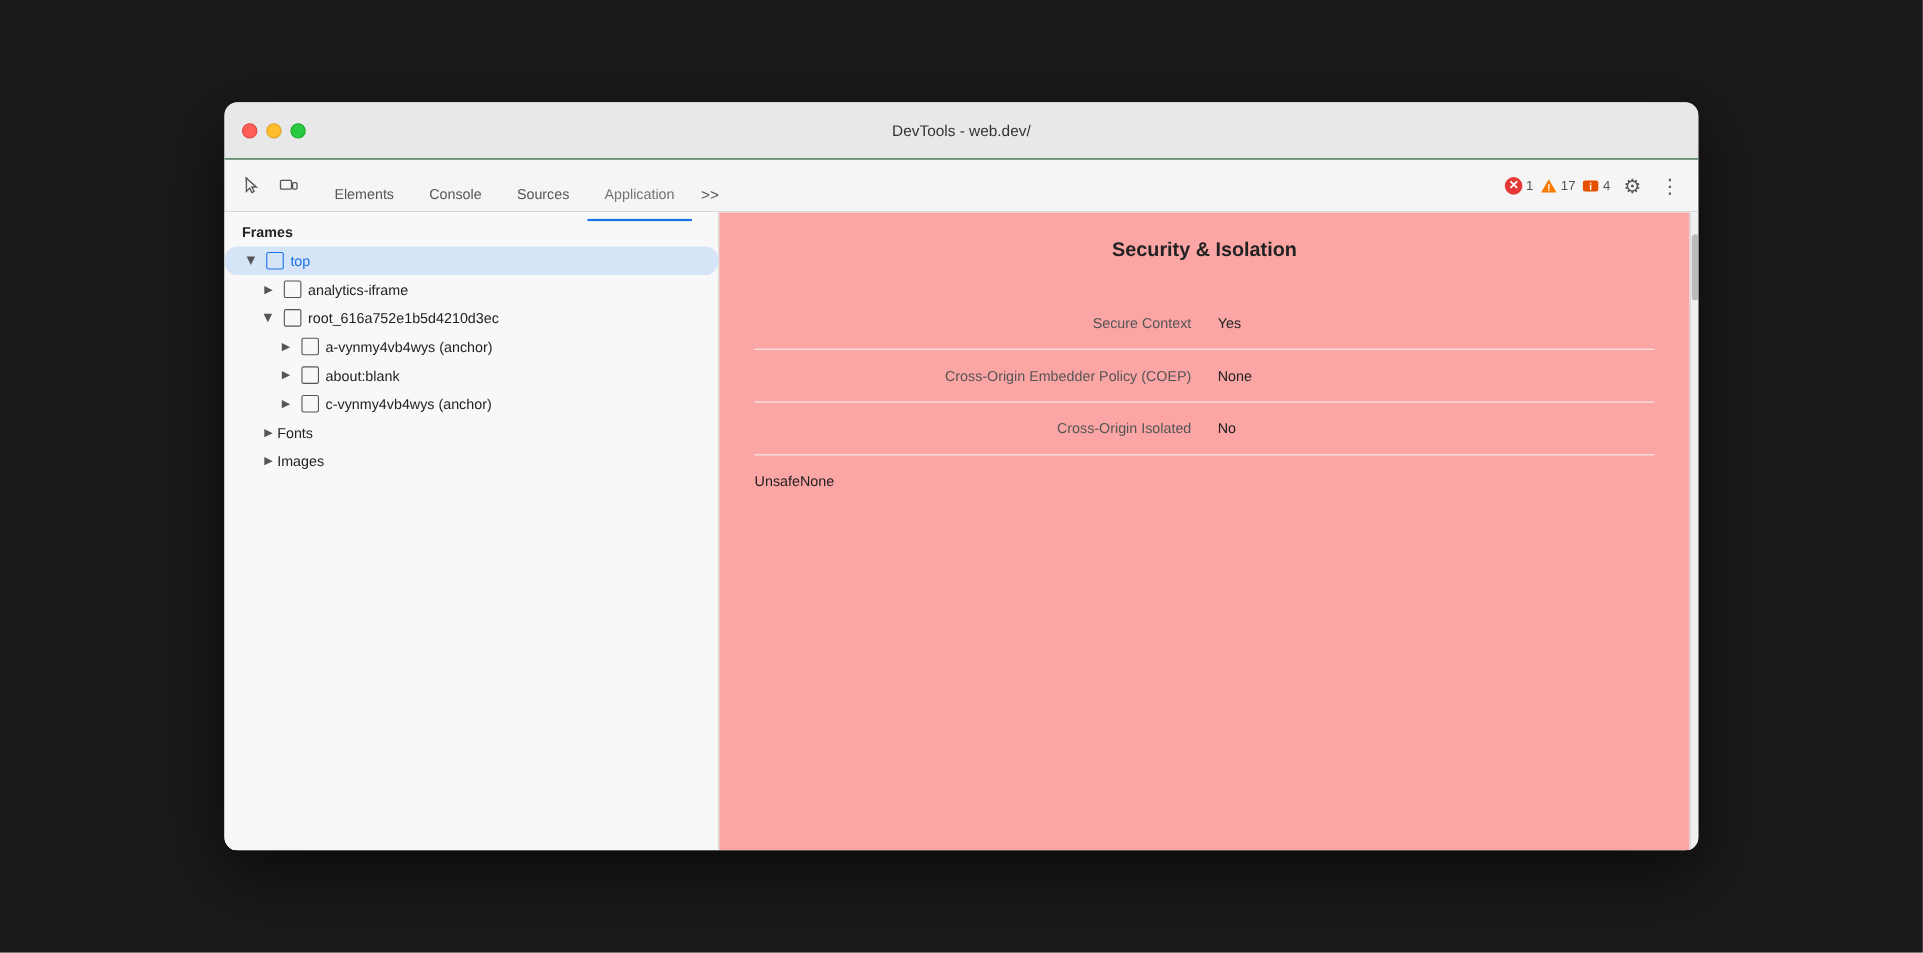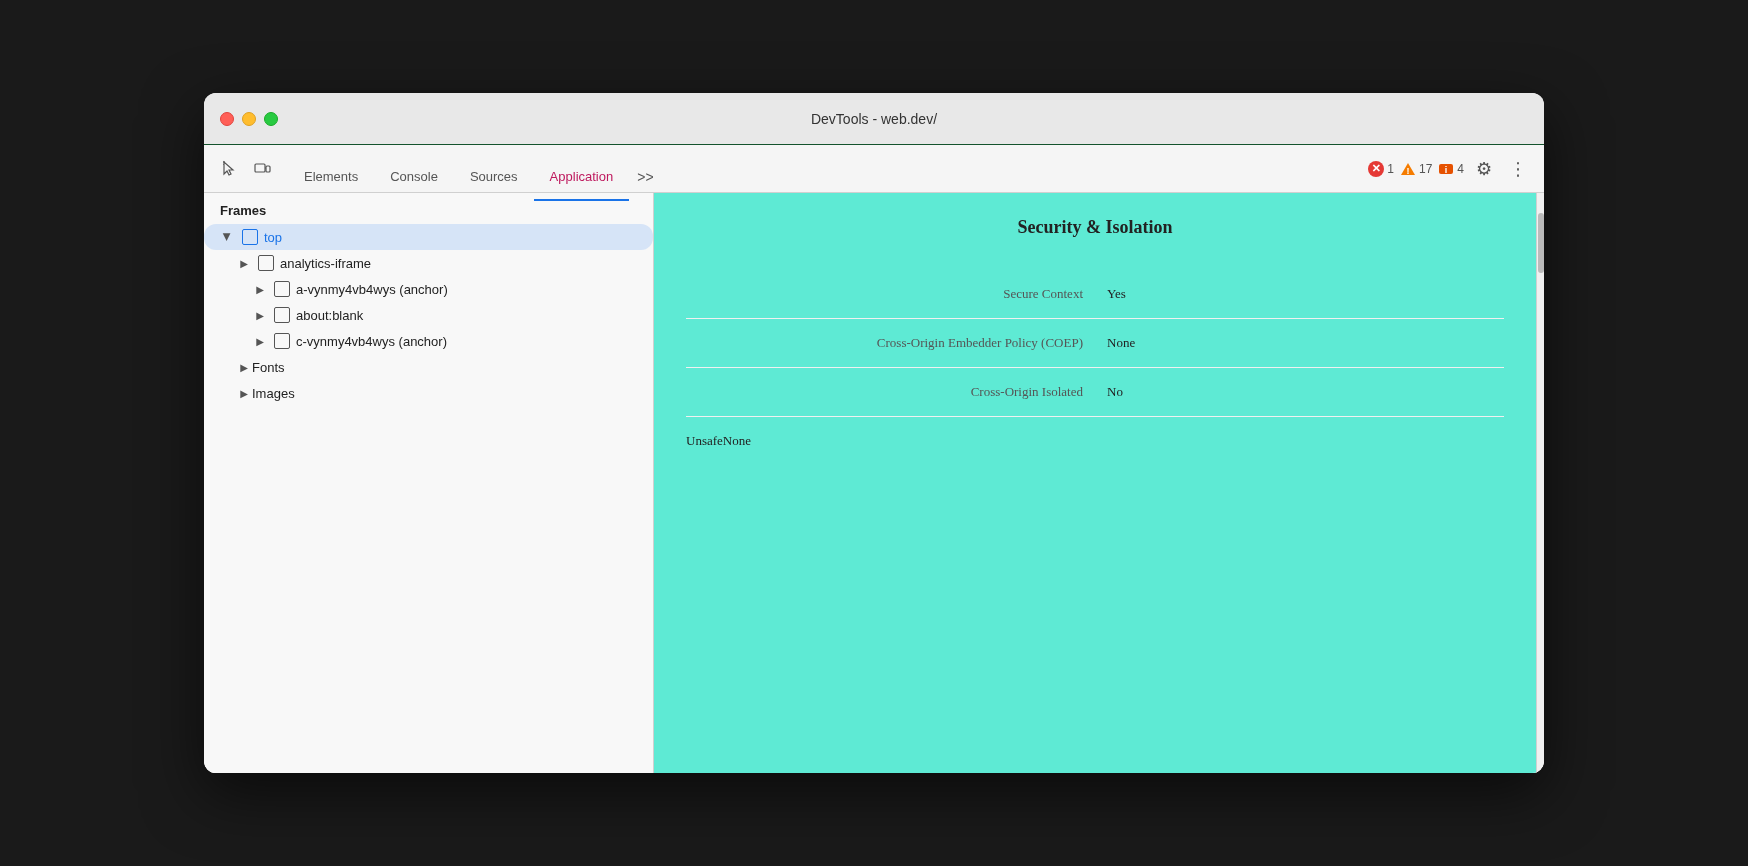--- a/index.html
+++ b/index.html
@@ -106,21 +106,21 @@
       display: flex;
       align-items: center;
       font-size: 13px;
       color: #555;
       cursor: pointer;
       position: relative;
       white-space: nowrap;
     }
 
     .tab.active {
-      color: #be185d;
+      color: #737373;
       font-weight: 500;
     }
 
     .tab.active::after {
       content: '';
       position: absolute;
       bottom: 0;
       left: 0;
       right: 0;
       height: 2px;
@@ -264,25 +264,24 @@
     .sidebar-item .label { flex: 1; overflow: hidden; text-overflow: ellipsis; }
 
     
     .sidebar::-webkit-scrollbar { width: 6px; }
     .sidebar::-webkit-scrollbar-track { background: transparent; }
     .sidebar::-webkit-scrollbar-thumb { background: #bbb; border-radius: 3px; }
 
     
     .detail-panel {
       flex: 1;
-      background: #5eead4;
+      background: #fca5a5;
       overflow-y: auto;
       padding: 24px 32px;
       position: relative;
-      font-family: Liberation Serif, serif;
     }
 
     .detail-panel::-webkit-scrollbar { width: 8px; }
     .detail-panel::-webkit-scrollbar-track { background: #f0f0f0; }
     .detail-panel::-webkit-scrollbar-thumb { background: #ccc; border-radius: 4px; }
 
     .detail-title {
       font-size: 18px;
       font-weight: 700;
       color: #222;
@@ -424,20 +423,25 @@
         <span class="frame-icon"></span>
         <span class="label">top</span>
       </div>
 
       <div class="sidebar-item indent-1">
         <span class="arrow">▶</span>
         <span class="frame-icon"></span>
         <span class="label">analytics-iframe</span>
       </div>
 
+      <div class="sidebar-item indent-1">
+        <span class="arrow expanded">▶</span>
+        <span class="frame-icon"></span>
+        <span class="label">root_616a752e1b5d4210d3ec</span>
+      </div>
 
       <div class="sidebar-item indent-2">
         <span class="arrow">▶</span>
         <span class="frame-icon"></span>
         <span class="label">a-vynmy4vb4wys (anchor)</span>
       </div>
 
       <div class="sidebar-item indent-2">
         <span class="arrow">▶</span>
         <span class="frame-icon"></span>

